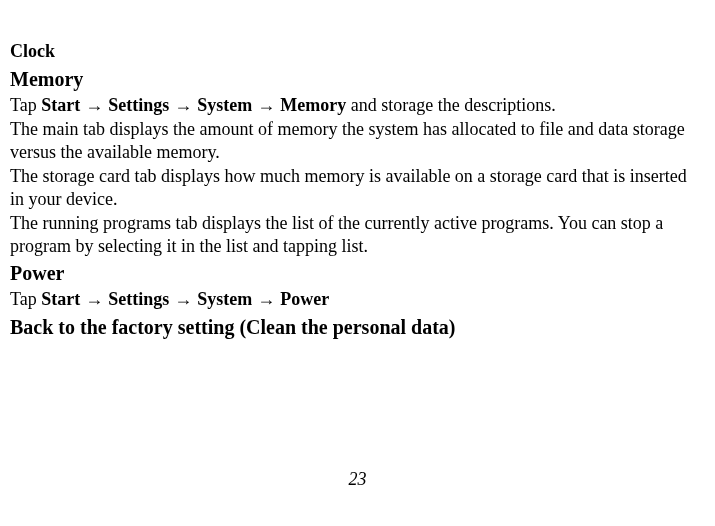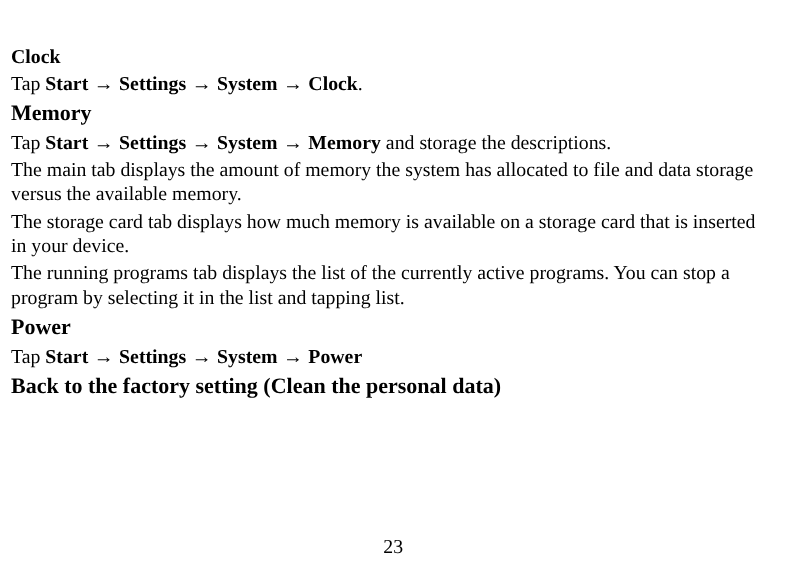--- a/index.html
+++ b/index.html
@@ -36,36 +36,34 @@
       margin-bottom: 2px;
     }
     .bold {
       font-weight: bold;
     }
     .arrow {
       font-family: Arial, sans-serif;
     }
     .page-number {
       position: absolute;
-      bottom: 18px;
+      bottom: 36px;
       left: 0;
       right: 0;
       text-align: center;
       font-size: 18px;
+      font-style: italic;
     }
   </style>
 </head>
 <body>
 
 <div class="content">
 
   <div class="heading-bold">Clock</div>
-  <div class="para">
-    <span>Tap </span><span class="bold">Start</span><span class="bold arrow"> → </span><span class="bold">Settings</span><span class="bold arrow"> → </span><span class="bold">System</span><span class="bold arrow"> → </span><span class="bold">Clock</span><span>.</span>
-  </div>
 
   <div class="heading-large">Memory</div>
   <div class="para">
     <span>Tap </span><span class="bold">Start</span><span class="bold arrow"> → </span><span class="bold">Settings</span><span class="bold arrow"> → </span><span class="bold">System</span><span class="bold arrow"> → </span><span class="bold">Memory</span><span> and storage the descriptions.</span>
   </div>
   <div class="para">The main tab displays the amount of memory the system has allocated to file and data storage versus the available memory.</div>
   <div class="para">The storage card tab displays how much memory is available on a storage card that is inserted in your device.</div>
   <div class="para">The running programs tab displays the list of the currently active programs. You can stop a program by selecting it in the list and tapping list.</div>
 
   <div class="heading-large">Power</div>

